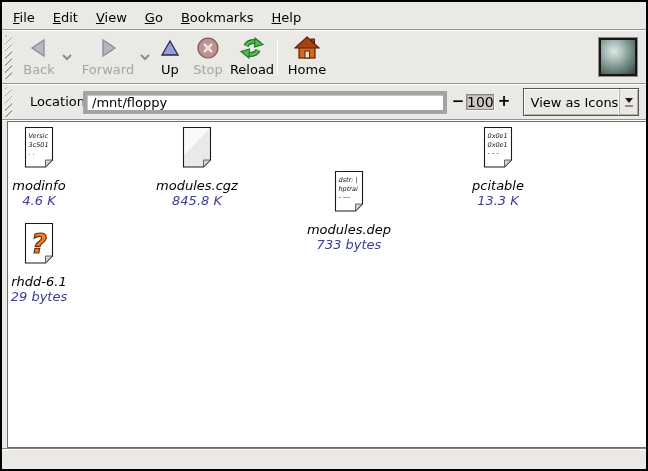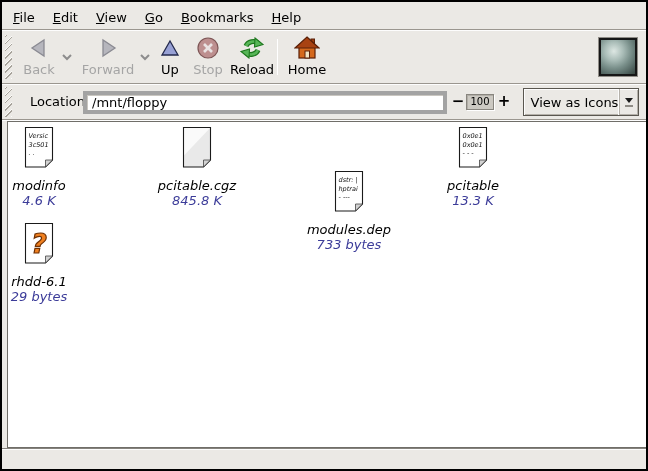--- a/index.html
+++ b/index.html
@@ -43,21 +43,21 @@
   .loc-label { position:absolute; left:28px; top:9px; }
   .loc-entry { position:absolute; left:81px; top:6px; width:364px; height:23px;
     border:4px solid #a3a3a3; background:#fff; font:13px "DejaVu Sans","Liberation Sans",sans-serif;
     padding:0 5px; box-shadow:inset 1px 1px 0 #c9c6c0; }
   .zoom-out, .zoom-in { position:absolute; top:7px; width:14px; height:18px; text-align:center;
     font-weight:bold; font-size:15px; line-height:18px; cursor:default; }
   .zoom-out { left:449px; } .zoom-in { left:495px; }
   .zoom-level { position:absolute; left:464px; top:9px; width:28px; height:16px;
     background:#ccc9c2; border:1px solid #89867f;
     box-shadow:inset 1px 1px 0 #b1aea7, 1px 1px 0 #fff;
-    font-size:10px; text-align:center; line-height:14px; }
+    font-size:14px; text-align:center; line-height:14px; }
   .viewas-btn { position:absolute; left:521px; top:3px; width:116px; height:28px;
     background:#ebe9e5; border:1px solid #5a5750;
     box-shadow:inset 1px 1px 0 #fdfdfd, inset -1px -1px 0 #b5b1aa;
     display:flex; align-items:center; cursor:default; }
   .viewas-label { flex:1; text-align:center; padding-left:6px; }
   .viewas-arrow { width:19px; height:100%; border-left:1px solid #b5b1aa;
     box-shadow:-1px 0 0 #fdfdfd; display:flex; flex-direction:column;
     align-items:center; justify-content:center; gap:2px; }
   .viewas-arrow .tri { width:0; height:0; border-left:4px solid transparent;
     border-right:4px solid transparent; border-top:5px solid #1a1a1a; }
@@ -201,35 +201,35 @@
         <div class="file-name">modinfo</div>
         <div class="file-size">4.6 K</div>
       </div>
       <div class="file-item" style="left: 124px; top: 4px;">
         <div class="file-icon"><svg width="36" height="44" viewBox="0 0 36 44">
             <path d="M4.5 1.5 H31.5 V34 L24.5 41 H4.5 Z" fill="#e9e9e9"></path>
             <path d="M4.5 1.5 H31.5 L4.5 30 Z" fill="#fafafa"></path>
             <path d="M4.5 1.5 H31.5 V34 L24.5 41 H4.5 Z" fill="none" stroke="#1a1a1a" stroke-width="1.1"></path>
             <path d="M31.5 34 L24.5 41 L24.5 34 Z" fill="#d2d2d2" stroke="#444" stroke-width="0.8"></path>
           </svg></div>
-        <div class="file-name">pcitable.cgz</div>
+        <div class="file-name">modules.cgz</div>
         <div class="file-size">845.8 K</div>
       </div>
       <div class="file-item" style="left: 276px; top: 4px; margin-top: 44px;">
         <div class="file-icon"><svg width="36" height="44" viewBox="0 0 36 44">
             <path d="M4.5 1.5 H31.5 V34 L24.5 41 H4.5 Z" fill="#ffffff" stroke="#1a1a1a" stroke-width="1.1"></path>
             <text x="7.5" y="12" font-size="6.5" fill="#111" font-family="DejaVu Sans, sans-serif">dstr: |</text>
             <text x="7.5" y="20.5" font-size="6.5" fill="#111" font-family="DejaVu Sans, sans-serif">hptrai</text>
             <text x="7.5" y="29" font-size="6.5" fill="#111" font-family="DejaVu Sans, sans-serif">-  ---</text>
             <path d="M31.5 34 L24.5 41 L24.5 34 Z" fill="#d2d2d2" stroke="#444" stroke-width="0.8"></path>
           </svg></div>
         <div class="file-name">modules.dep</div>
         <div class="file-size">733 bytes</div>
       </div>
-      <div class="file-item" style="left: 400px; top: 4px;">
+      <div class="file-item" style="left: 425px; top: 4px;">
         <div class="file-icon"><svg width="36" height="44" viewBox="0 0 36 44">
             <path d="M4.5 1.5 H31.5 V34 L24.5 41 H4.5 Z" fill="#ffffff" stroke="#1a1a1a" stroke-width="1.1"></path>
             <text x="7.5" y="12" font-size="6.5" fill="#111" font-family="DejaVu Sans, sans-serif">0x0e1</text>
             <text x="7.5" y="20.5" font-size="6.5" fill="#111" font-family="DejaVu Sans, sans-serif">0x0e1</text>
             <text x="7.5" y="29" font-size="6.5" fill="#111" font-family="DejaVu Sans, sans-serif">-  -  -</text>
             <path d="M31.5 34 L24.5 41 L24.5 34 Z" fill="#d2d2d2" stroke="#444" stroke-width="0.8"></path>
           </svg></div>
         <div class="file-name">pcitable</div>
         <div class="file-size">13.3 K</div>
       </div>

